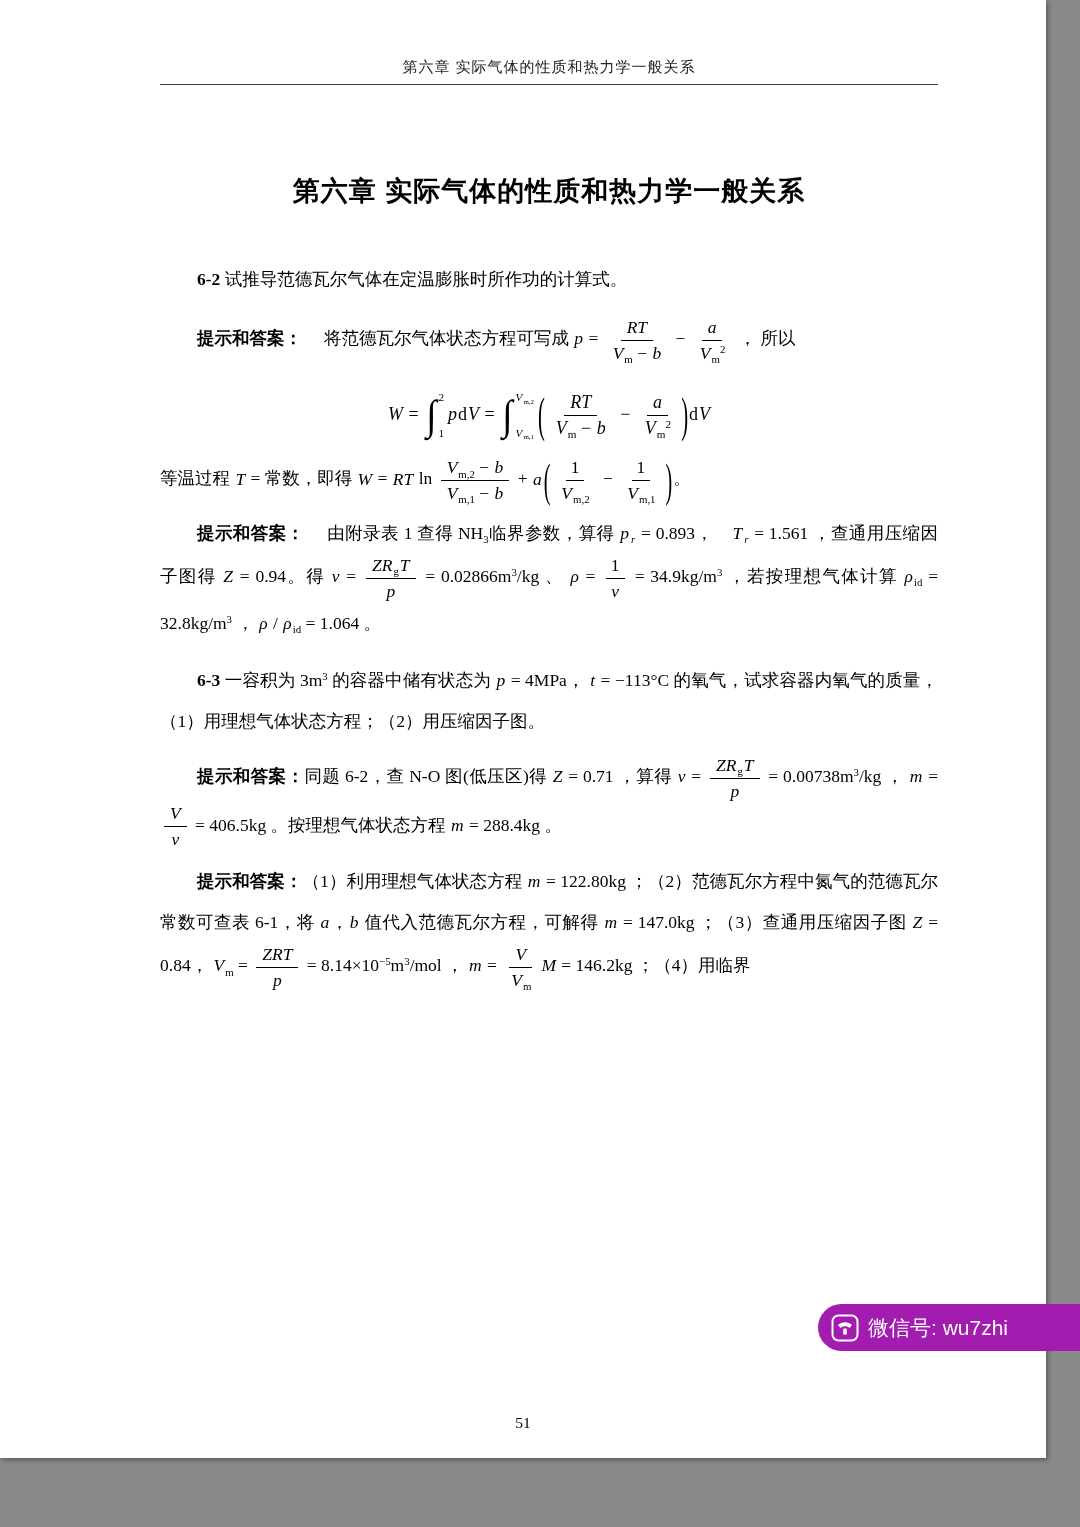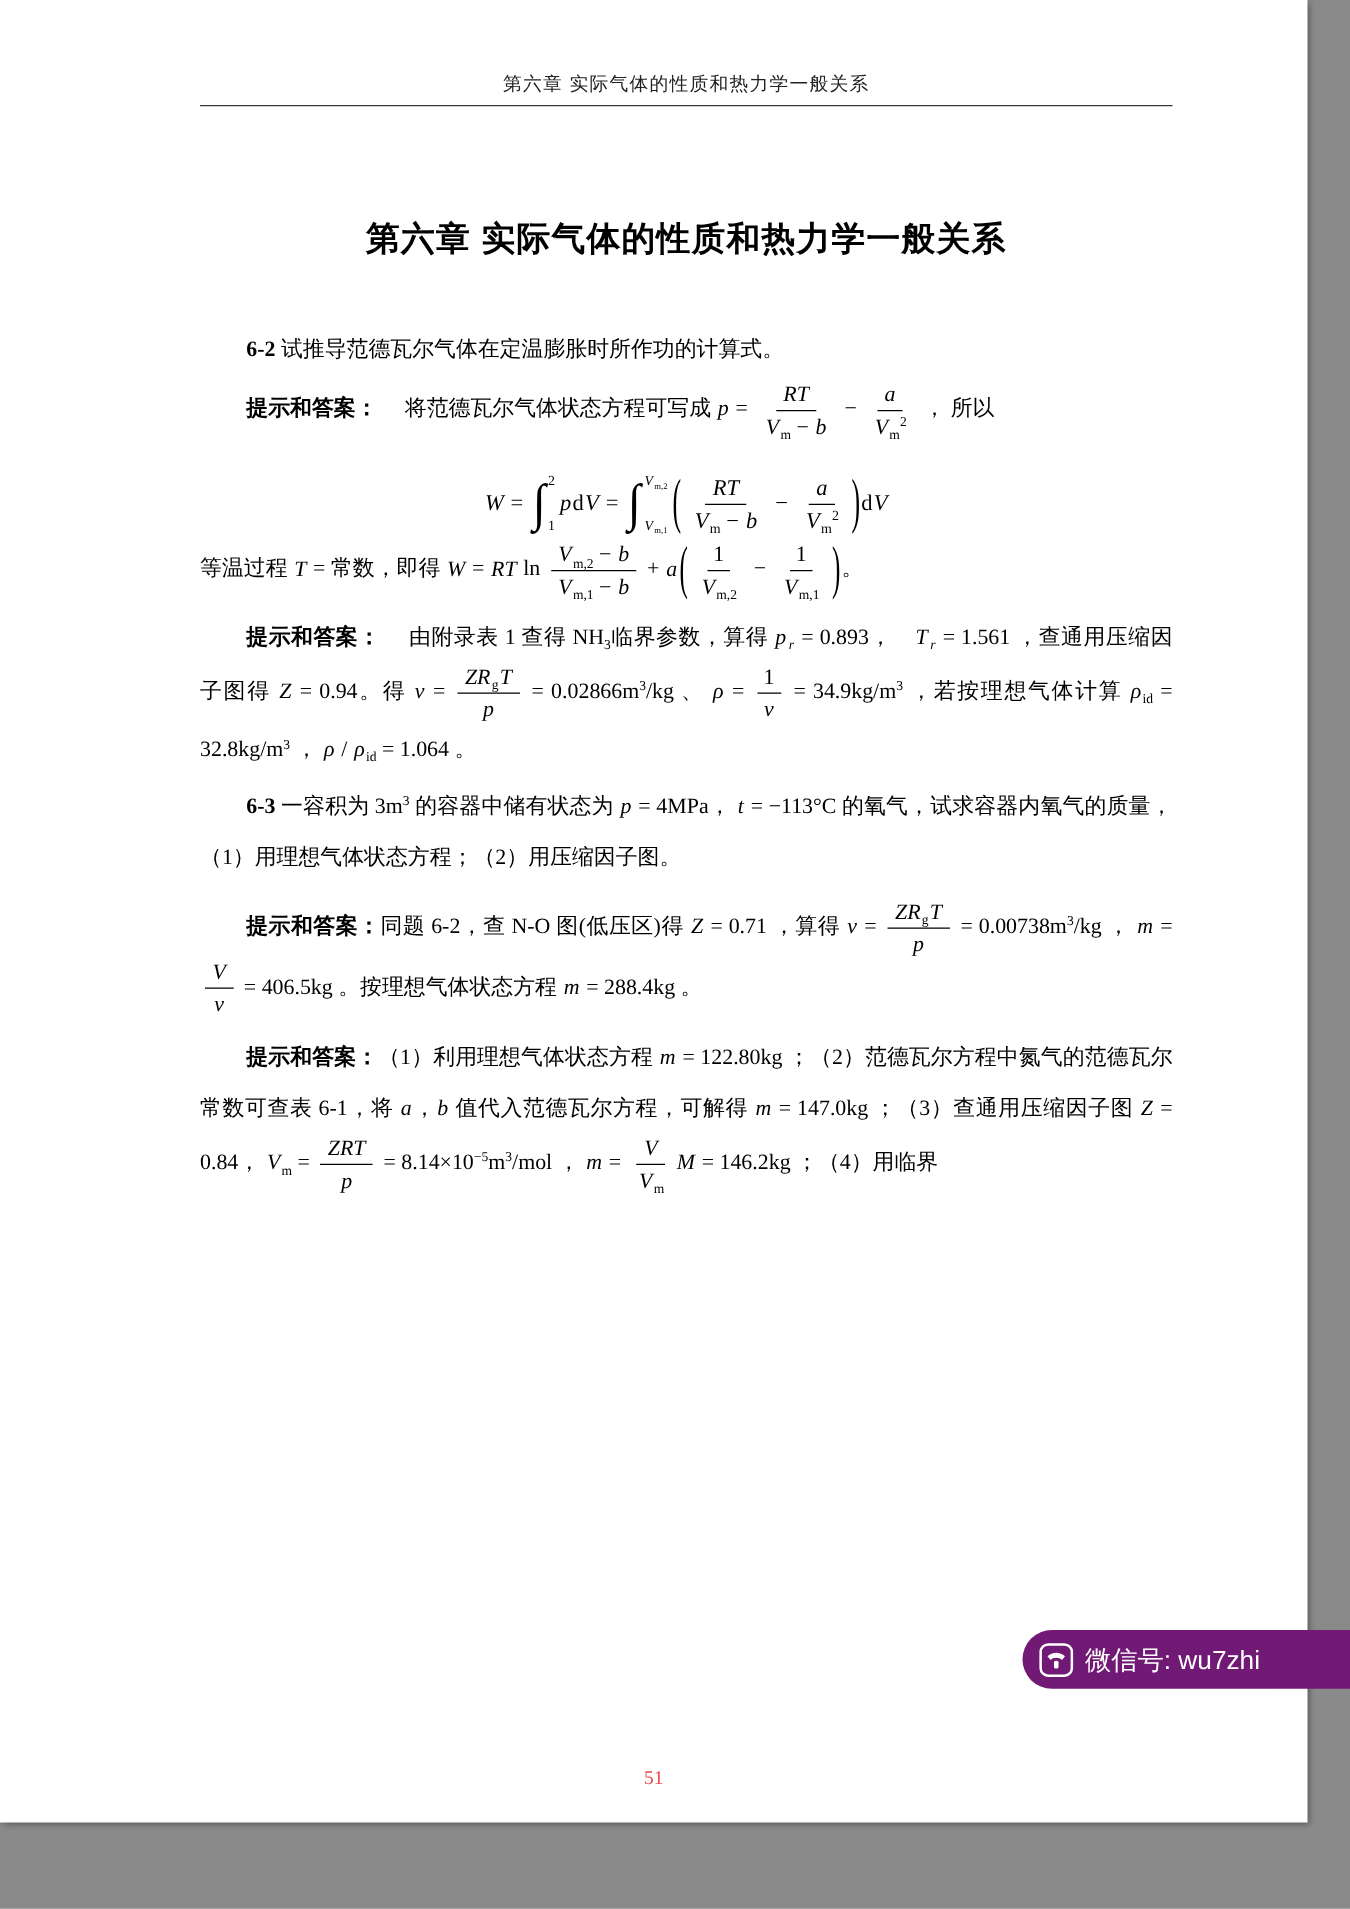--- a/index.html
+++ b/index.html
@@ -22,21 +22,21 @@
   .header-rule { border-bottom:1.6px solid #3a3a3a; margin-top:7px; }
   .doc-title {
     margin:88px 0 0 0; text-align:center; font-size:27px; font-weight:bold;
     letter-spacing:1px; font-family:"Liberation Sans","DejaVu Sans",sans-serif; color:#000;
   }
   .para { font-size:17.5px; line-height:2.35; text-align:justify; margin:0; color:#000; }
   .indent { text-indent:37px; }
   .plabel { font-weight:bold; }
   .display { text-align:center; font-size:18px; line-height:1.4; }
   .mt50{margin-top:50px;} .mt26{margin-top:26px;} .mt24{margin-top:24px;}
-  .mt16{margin-top:4px;} .mt14{margin-top:14px;} .mt12{margin-top:12px;}
+  .mt16{margin-top:16px;} .mt14{margin-top:14px;} .mt12{margin-top:12px;}
   .mt10{margin-top:10px;} .mt8{margin-top:8px;}
   .it { font-style:italic; padding:0 1px; }
   sub, sup { font-size:62%; line-height:0; }
   sub { vertical-align:baseline; position:relative; top:0.38em; }
   sup { vertical-align:baseline; position:relative; top:-0.55em; }
   .frac {
     display:inline-flex; flex-direction:column; align-items:center;
     vertical-align:middle; margin:0 4px; line-height:1.3; text-align:center;
     text-indent:0;
   }
@@ -49,25 +49,25 @@
   .intw { display:inline-flex; align-items:center; vertical-align:middle; margin:0 3px; text-indent:0; }
   .intg { font-size:2.1em; line-height:1; transform:scaleY(1.1); }
   .lims {
     display:inline-flex; flex-direction:column; justify-content:space-between;
     font-size:62%; height:4.2em; margin-left:2px; line-height:1;
   }
   .lims .hi { align-self:flex-start; }
   .lims .lo { align-self:flex-start; }
   .page-number {
     position:absolute; bottom:26px; left:0; width:100%;
-    text-align:center; font-size:15.5px; color:#ef4444;
+    text-align:center; font-size:15.5px; color:#000000;
   }
   .watermark {
     position:absolute; right:0; bottom:2px; height:47px; min-width:262px;
-    background:#701a75; border-radius:24px 0 0 24px;
+    background:#a21caf; border-radius:24px 0 0 24px;
     display:flex; align-items:center; gap:9px; padding:0 20px 0 13px;
     color:#fff; font-family:"Liberation Sans","DejaVu Sans",sans-serif; font-size:21px;
   }
   .wm-icon { display:inline-flex; }
 </style>
 </head>
 <body>
 
 <div class="canvas">
   <div class="sheet">

